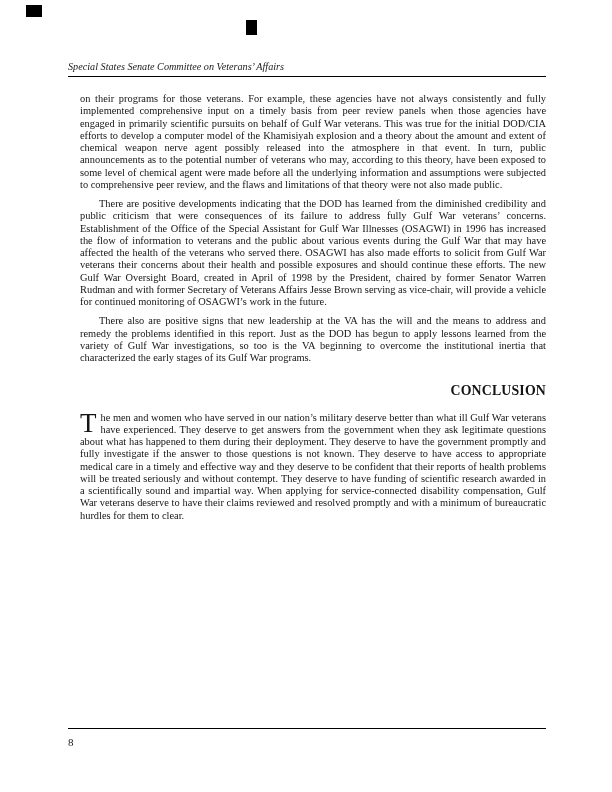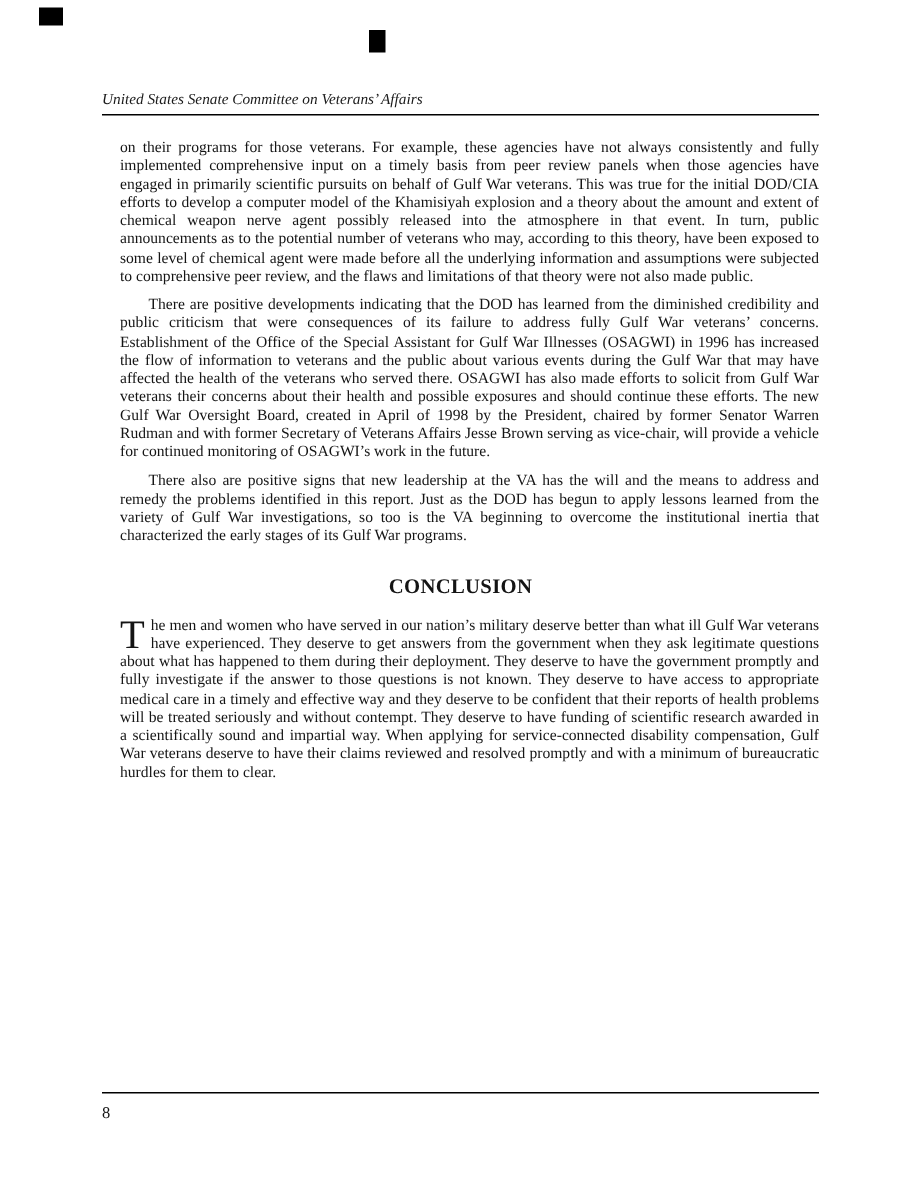--- a/index.html
+++ b/index.html
@@ -45,21 +45,21 @@
     line-height: 12.25px;
   }
   .para { margin: 0 0 7px 12px; }
   .para.indent { text-indent: 19px; }
 
   .conclusion-heading {
     font-size: 13.8px;
     font-weight: bold;
     letter-spacing: 0.2px;
     margin: 21px 0 14px 0;
-    text-align: center;
+    text-align: right;
   }
   .conclusion-para { margin-top: 0; }
   .dropcap {
     float: left;
     font-size: 27px;
     line-height: 21px;
     padding: 1px 4px 0 0;
   }
 
   .page-footer {
@@ -80,21 +80,21 @@
 </style>
 </head>
 <body>
 
 <div class="page">
 
   <div class="scan-mark mark-1"></div>
   <div class="scan-mark mark-2"></div>
 
   <header class="running-header">
-    <div class="running-title">United States Senate Committee on Veterans’ Affairs</div>
+    <div class="running-title">Special States Senate Committee on Veterans’ Affairs</div>
     <div class="header-rule"></div>
   </header>
 
   <main class="page-body">
     <p class="para no-indent">on their programs for those veterans.  For example, these agencies have not always consistently and fully implemented comprehensive input on a timely basis from peer review panels when those agencies have engaged in primarily scientific pursuits on behalf of Gulf War veterans. This was true for the initial DOD/CIA efforts to develop a computer model of the Khamisiyah explosion and a theory about the amount and extent of chemical weapon nerve agent possibly released into the atmosphere in that event.  In turn, public announcements as to the potential number of veterans who may, according to this theory, have been exposed to some level of chemical agent were made before all the underlying information and assumptions were subjected to comprehensive peer review, and the flaws and limitations of that theory were not also made public.</p>
     <p class="para indent">There are positive developments indicating that the DOD has learned from the diminished credibility and public criticism that were consequences of its failure to address fully Gulf War veterans’ concerns. Establishment of the Office of the Special Assistant for Gulf War Illnesses (OSAGWI) in 1996 has increased the flow of information to veterans and the public about various events during the Gulf War that may have affected the health of the veterans who served there. OSAGWI has also made efforts to solicit from Gulf War veterans their concerns about their health and possible exposures and should continue these efforts. The new Gulf War Oversight Board, created in April of 1998 by the President, chaired by former Senator Warren Rudman and with former Secretary of Veterans Affairs Jesse Brown serving as vice-chair, will provide a vehicle for continued monitoring of OSAGWI’s work in the future.</p>
     <p class="para indent">There also are positive signs that new leadership at the VA has the will and the means to address and remedy the problems identified in this report. Just as the DOD has begun to apply lessons learned from the variety of Gulf War investigations, so too is the VA beginning to overcome the institutional inertia that characterized the early stages of its Gulf War programs.</p>
 
     <h1 class="conclusion-heading">CONCLUSION</h1>
 

